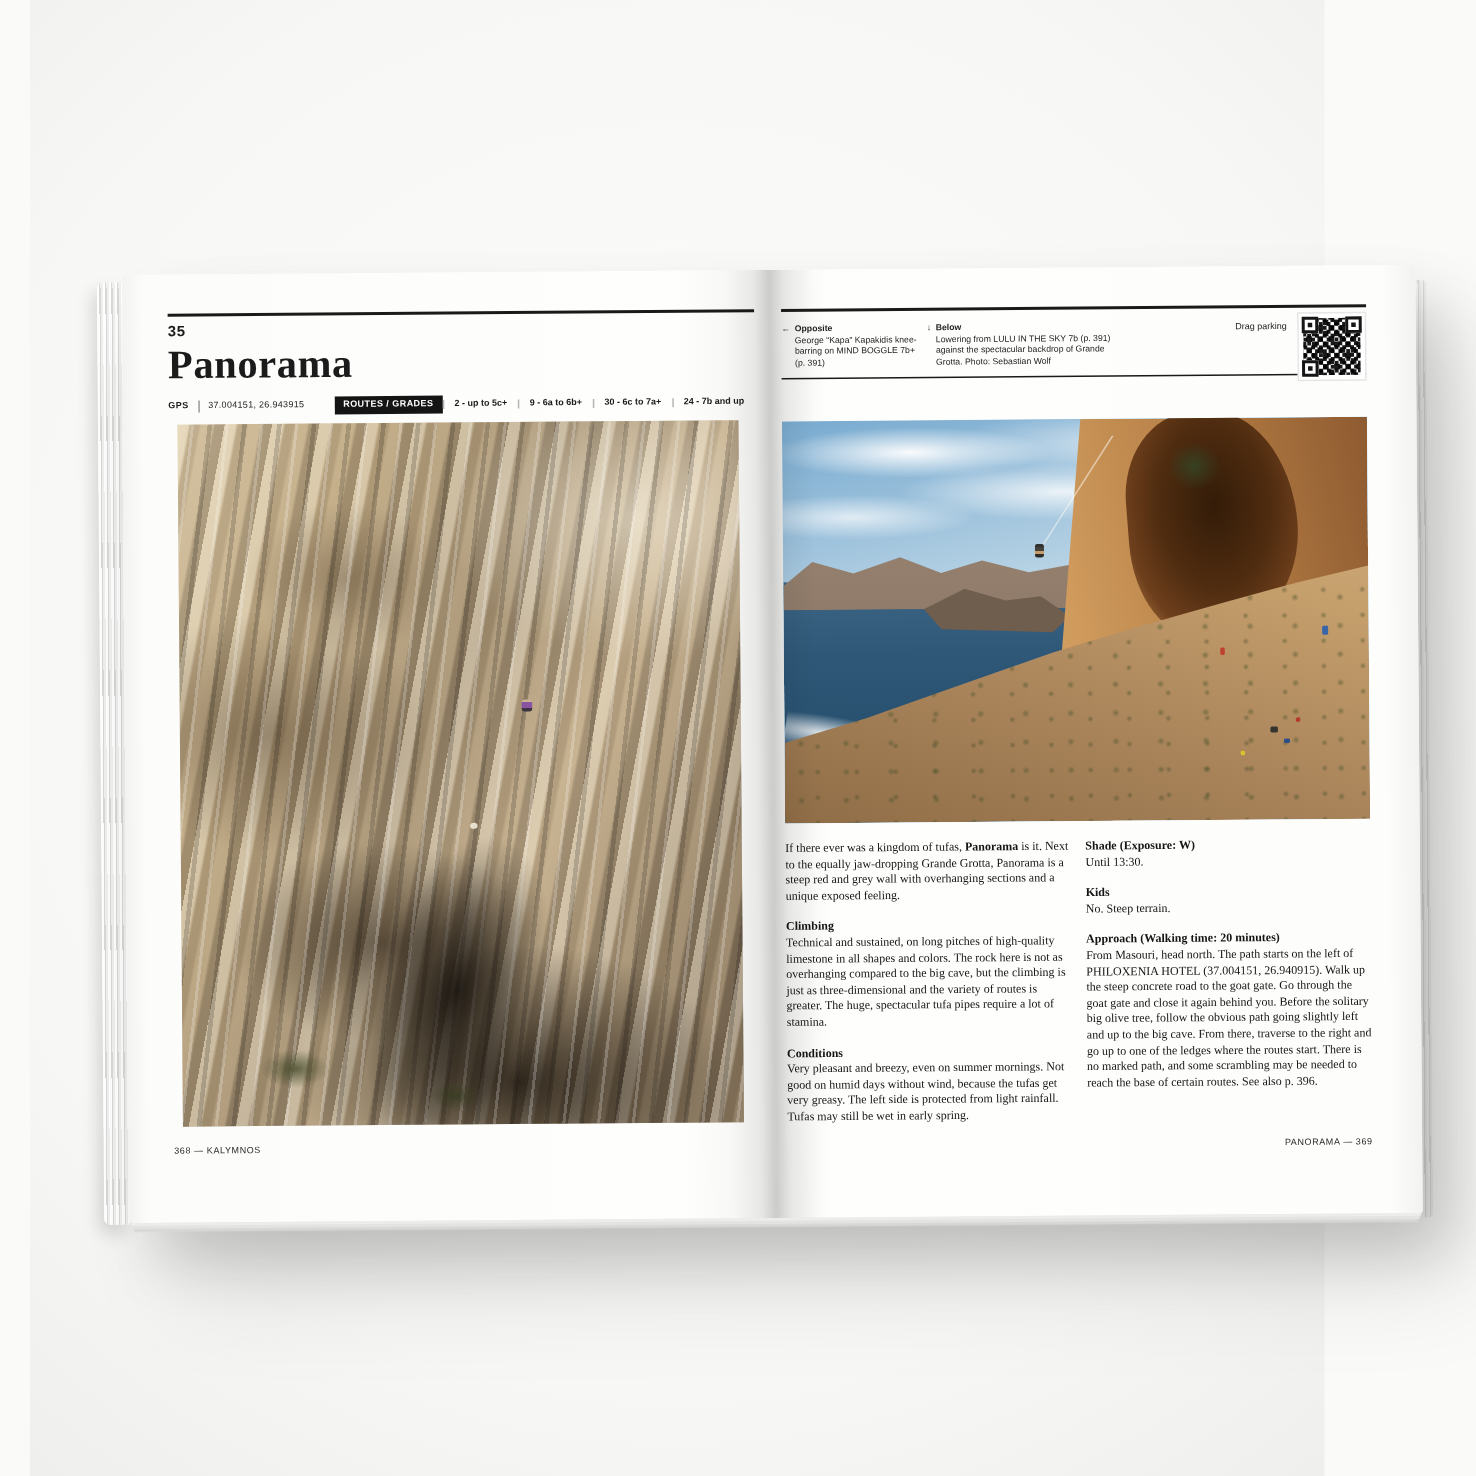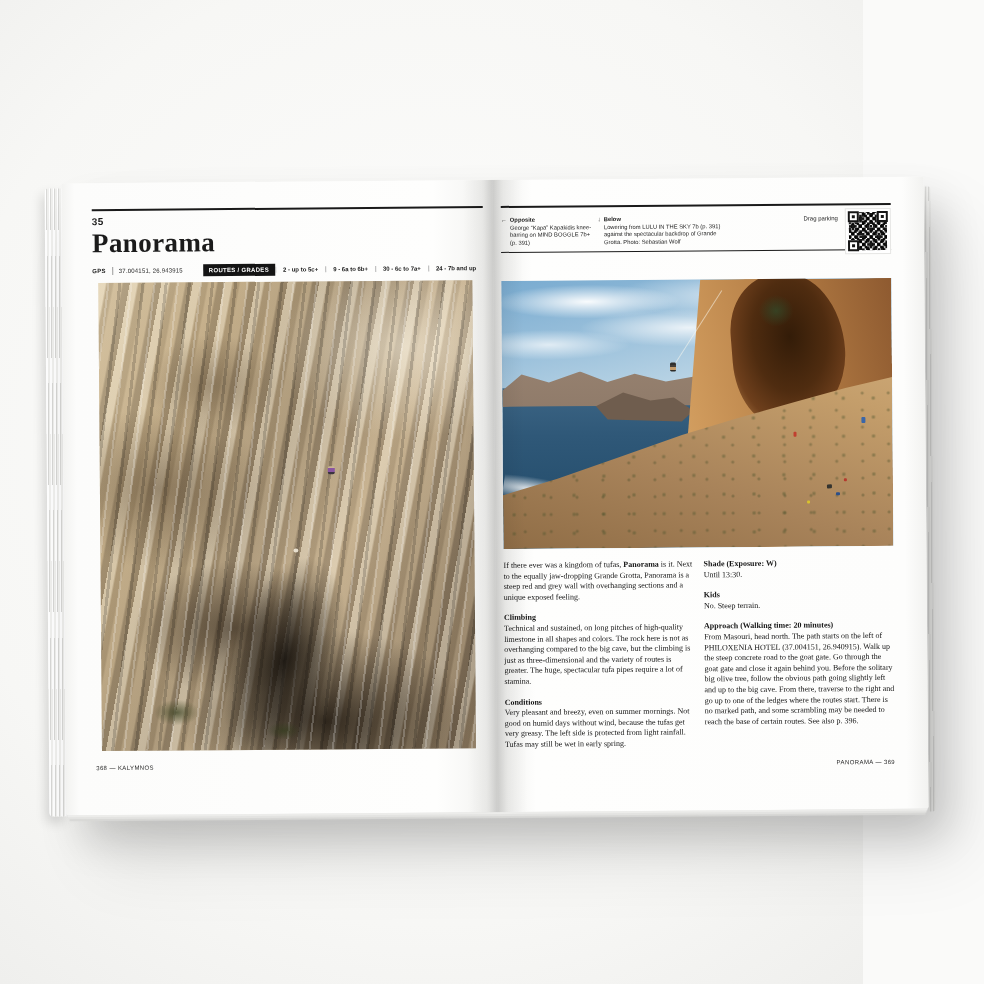--- a/index.html
+++ b/index.html
@@ -1,19 +1,19 @@
 <!DOCTYPE html>
 <html><head>
 <meta charset="utf-8">
 <style>
   * { margin:0; padding:0; box-sizing:border-box; }
   html,body { width:984px; height:984px; }
   body { background:#fafaf9; font-family:"Liberation Sans", sans-serif; color:#1b1b1b; overflow:hidden; }
   .scene { position:relative; width:863px; height:984px;
-           background: radial-gradient(ellipse 80% 70% at 50% 45%, #fdfdfc 0%, #f7f7f5 70%, #efefed 100%); }
+           background: radial-gradient(ellipse 80% 70% at 50% 45%, #fdfdfc 0%, #f7f7f5 70%, #efefed 100%); margin-left: 20px; }
 
   
   .book { position:absolute; left:64px; top:180px; width:862px; height:632px; transform:rotate(-0.45deg); }
   .pages { position:relative; display:flex; width:100%; height:100%; border-radius:2px;
            box-shadow: 0 3px 0 -1px #ececea, 0 6px 0 -2px #e3e3e1, 0 9px 1px -3px #d8d8d6,
                        16px 26px 40px rgba(0,0,0,0.16), 34px 46px 70px rgba(0,0,0,0.10); }
   .page { position:relative; width:50%; height:100%; background:#fdfdfc; }
   .page.left  { border-radius:2px 0 0 2px;
                 background:linear-gradient(90deg,#f3f3f1 0%,#fcfcfb 3%,#fefefd 86%,#f4f4f2 98%,#eaeae8 100%); }
   .page.right { border-radius:0 2px 2px 0;

